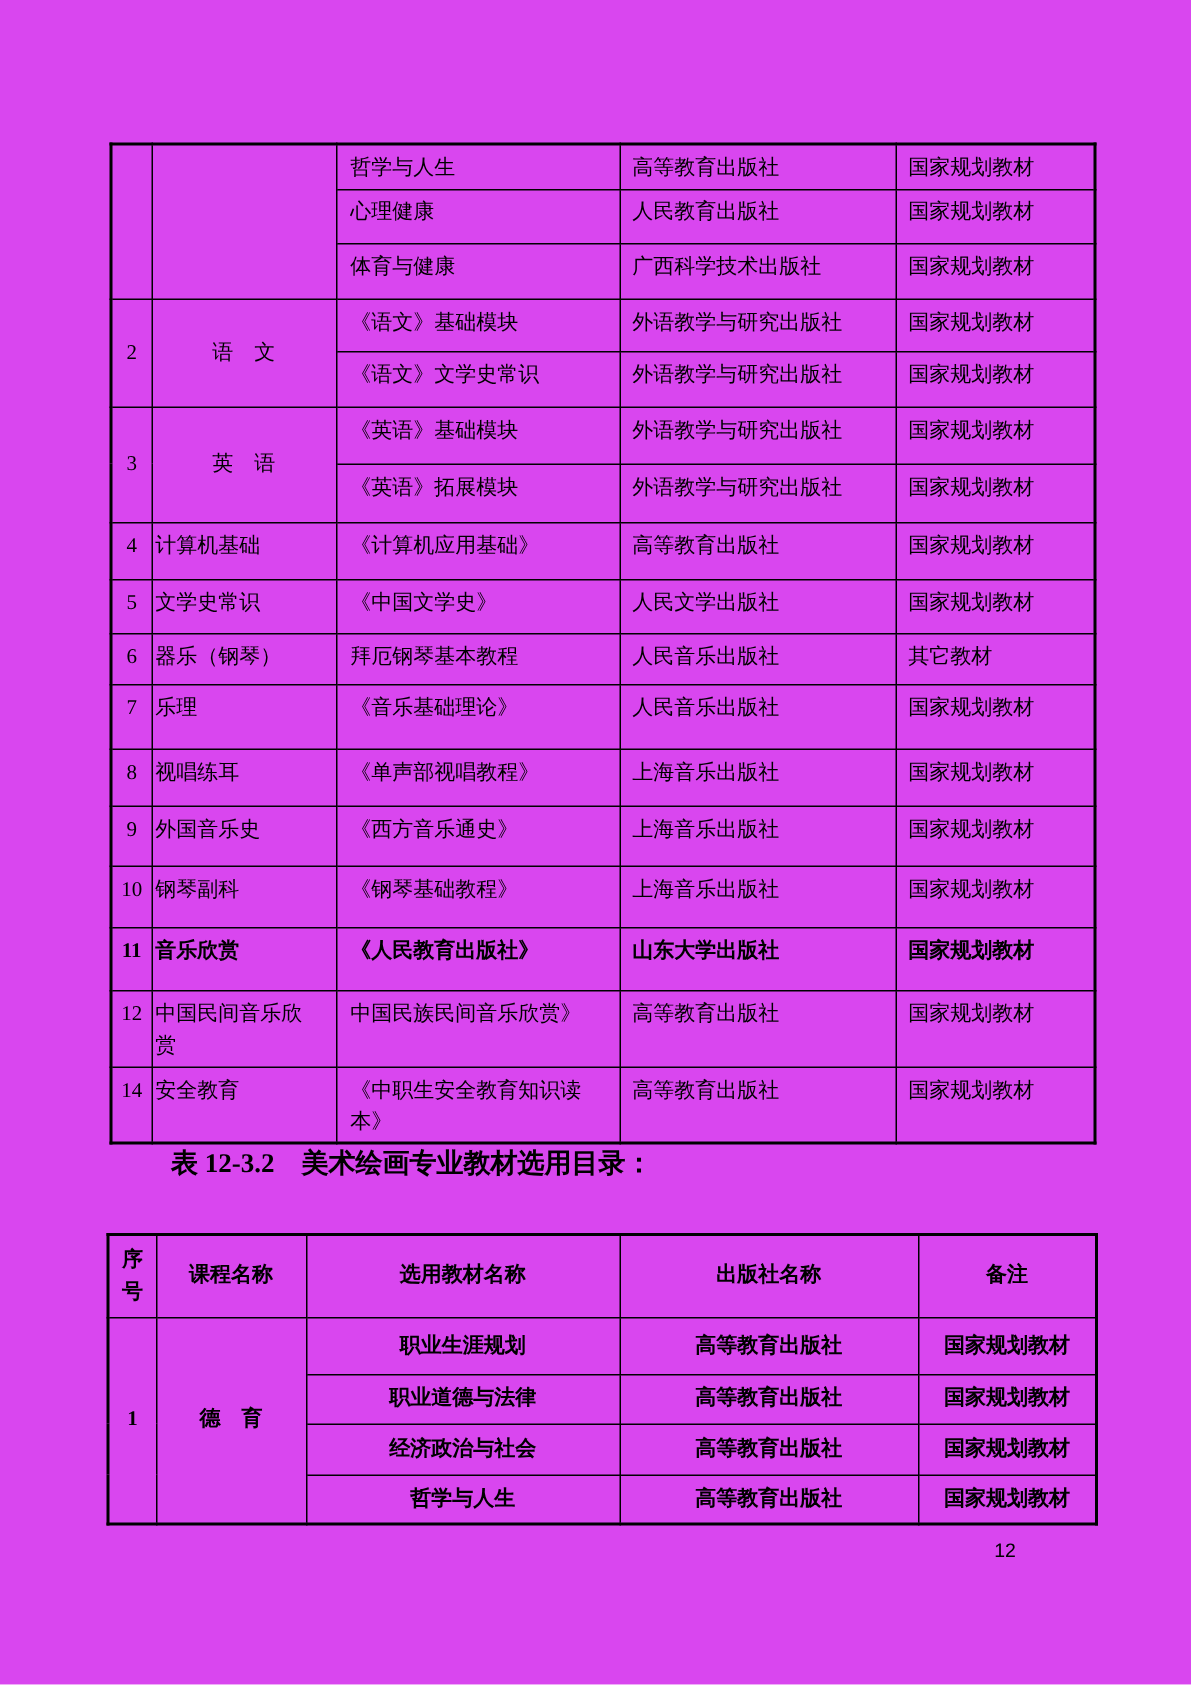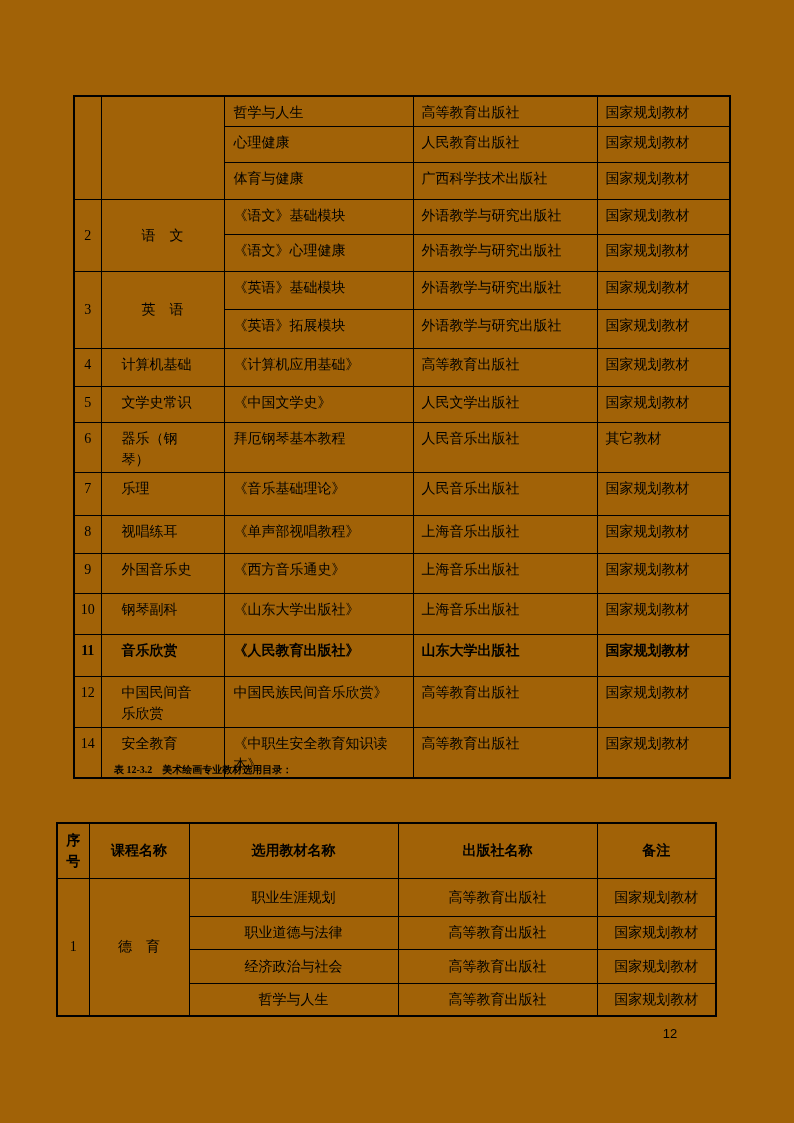--- a/index.html
+++ b/index.html
@@ -6,21 +6,21 @@
     margin: 0;
     padding: 0;
     background: #ffffff;
     color: #000000;
     font-family: "Liberation Serif", "DejaVu Serif", serif;
   }
   .page {
     position: relative;
     width: 794px;
     height: 1123px;
-    background: #a16207;
+    background: #d946ef;
     overflow: hidden;
   }
   table.doc-table {
     position: absolute;
     border-collapse: collapse;
     table-layout: fixed;
     border: 2px solid #000000;
   }
   table.doc-table td, table.doc-table th {
     border: 1px solid #000000;
@@ -29,37 +29,38 @@
     overflow: hidden;
     word-break: break-all;
   }
   
   #table1 { left: 73px; top: 95px; width: 656px; }
   #table1 td { vertical-align: top; padding: 5px 4px 2px 8px; }
   #table1 td.cell-no { text-align: center; padding: 5px 1px 2px 1px; }
   #table1 td.cell-no.merged, #table1 td.cell-course.merged {
     vertical-align: middle; text-align: center; padding: 2px;
   }
-  #table1 td.cell-course { padding-left: 20px; padding-right: 20px; }
+  #table1 td.cell-course { padding-left: 2px; padding-right: 20px; }
   #table1 td.cell-book { padding-left: 9px; padding-right: 20px; }
   
   .caption {
     position: absolute;
     left: 114px;
     top: 763px;
-    font-size: 10px;
+    font-size: 18px;
     font-weight: bold;
     white-space: pre;
   }
   
-  #table2 { left: 56px; top: 822px; width: 659px; }
+  #table2 { left: 71px; top: 822px; width: 659px; }
   #table2 th, #table2 td {
     text-align: center;
     vertical-align: middle;
     padding: 2px;
+    font-weight: bold;
   }
   #table2 th { font-weight: bold; }
   
   .page-number {
     position: absolute;
     left: 655px;
     top: 1026px;
     width: 30px;
     text-align: center;
     font-size: 13px;
@@ -80,39 +81,39 @@
         <col style="width:133px">
     </colgroup>
     <tbody id="table1-body">
         <tr style="height: 30px;">
           <td class="cell-no merged" rowspan="3"></td>
           <td class="cell-course merged" rowspan="3"></td>
           <td class="cell-book">哲学与人生</td>
           <td class="cell-pub">高等教育出版社</td>
           <td class="cell-note">国家规划教材</td>
         </tr>
-        <tr style="height: 36px;">
+        <tr style="height: 36px; font-family: Liberation Mono, monospace;">
           <td class="cell-book">心理健康</td>
           <td class="cell-pub">人民教育出版社</td>
           <td class="cell-note">国家规划教材</td>
         </tr>
         <tr style="height: 37px;">
           <td class="cell-book">体育与健康</td>
           <td class="cell-pub">广西科学技术出版社</td>
           <td class="cell-note">国家规划教材</td>
         </tr>
         <tr style="height: 35px;">
           <td class="cell-no merged" rowspan="2">2</td>
           <td class="cell-course merged" rowspan="2">语　文</td>
           <td class="cell-book">《语文》基础模块</td>
           <td class="cell-pub">外语教学与研究出版社</td>
           <td class="cell-note">国家规划教材</td>
         </tr>
         <tr style="height: 37px;">
-          <td class="cell-book">《语文》心理健康</td>
+          <td class="cell-book">《语文》文学史常识</td>
           <td class="cell-pub">外语教学与研究出版社</td>
           <td class="cell-note">国家规划教材</td>
         </tr>
         <tr style="height: 38px;">
           <td class="cell-no merged" rowspan="2">3</td>
           <td class="cell-course merged" rowspan="2">英　语</td>
           <td class="cell-book">《英语》基础模块</td>
           <td class="cell-pub">外语教学与研究出版社</td>
           <td class="cell-note">国家规划教材</td>
         </tr>
@@ -159,21 +160,21 @@
         <tr style="height: 40px;">
           <td class="cell-no">9</td>
           <td class="cell-course">外国音乐史</td>
           <td class="cell-book">《西方音乐通史》</td>
           <td class="cell-pub">上海音乐出版社</td>
           <td class="cell-note">国家规划教材</td>
         </tr>
         <tr style="height: 41px; margin-left: 24px;">
           <td class="cell-no">10</td>
           <td class="cell-course">钢琴副科</td>
-          <td class="cell-book">《山东大学出版社》</td>
+          <td class="cell-book">《钢琴基础教程》</td>
           <td class="cell-pub">上海音乐出版社</td>
           <td class="cell-note">国家规划教材</td>
         </tr>
         <tr style="height: 42px; font-weight: bold;">
           <td class="cell-no">11</td>
           <td class="cell-course">音乐欣赏</td>
           <td class="cell-book">《人民教育出版社》</td>
           <td class="cell-pub">山东大学出版社</td>
           <td class="cell-note">国家规划教材</td>
         </tr>

